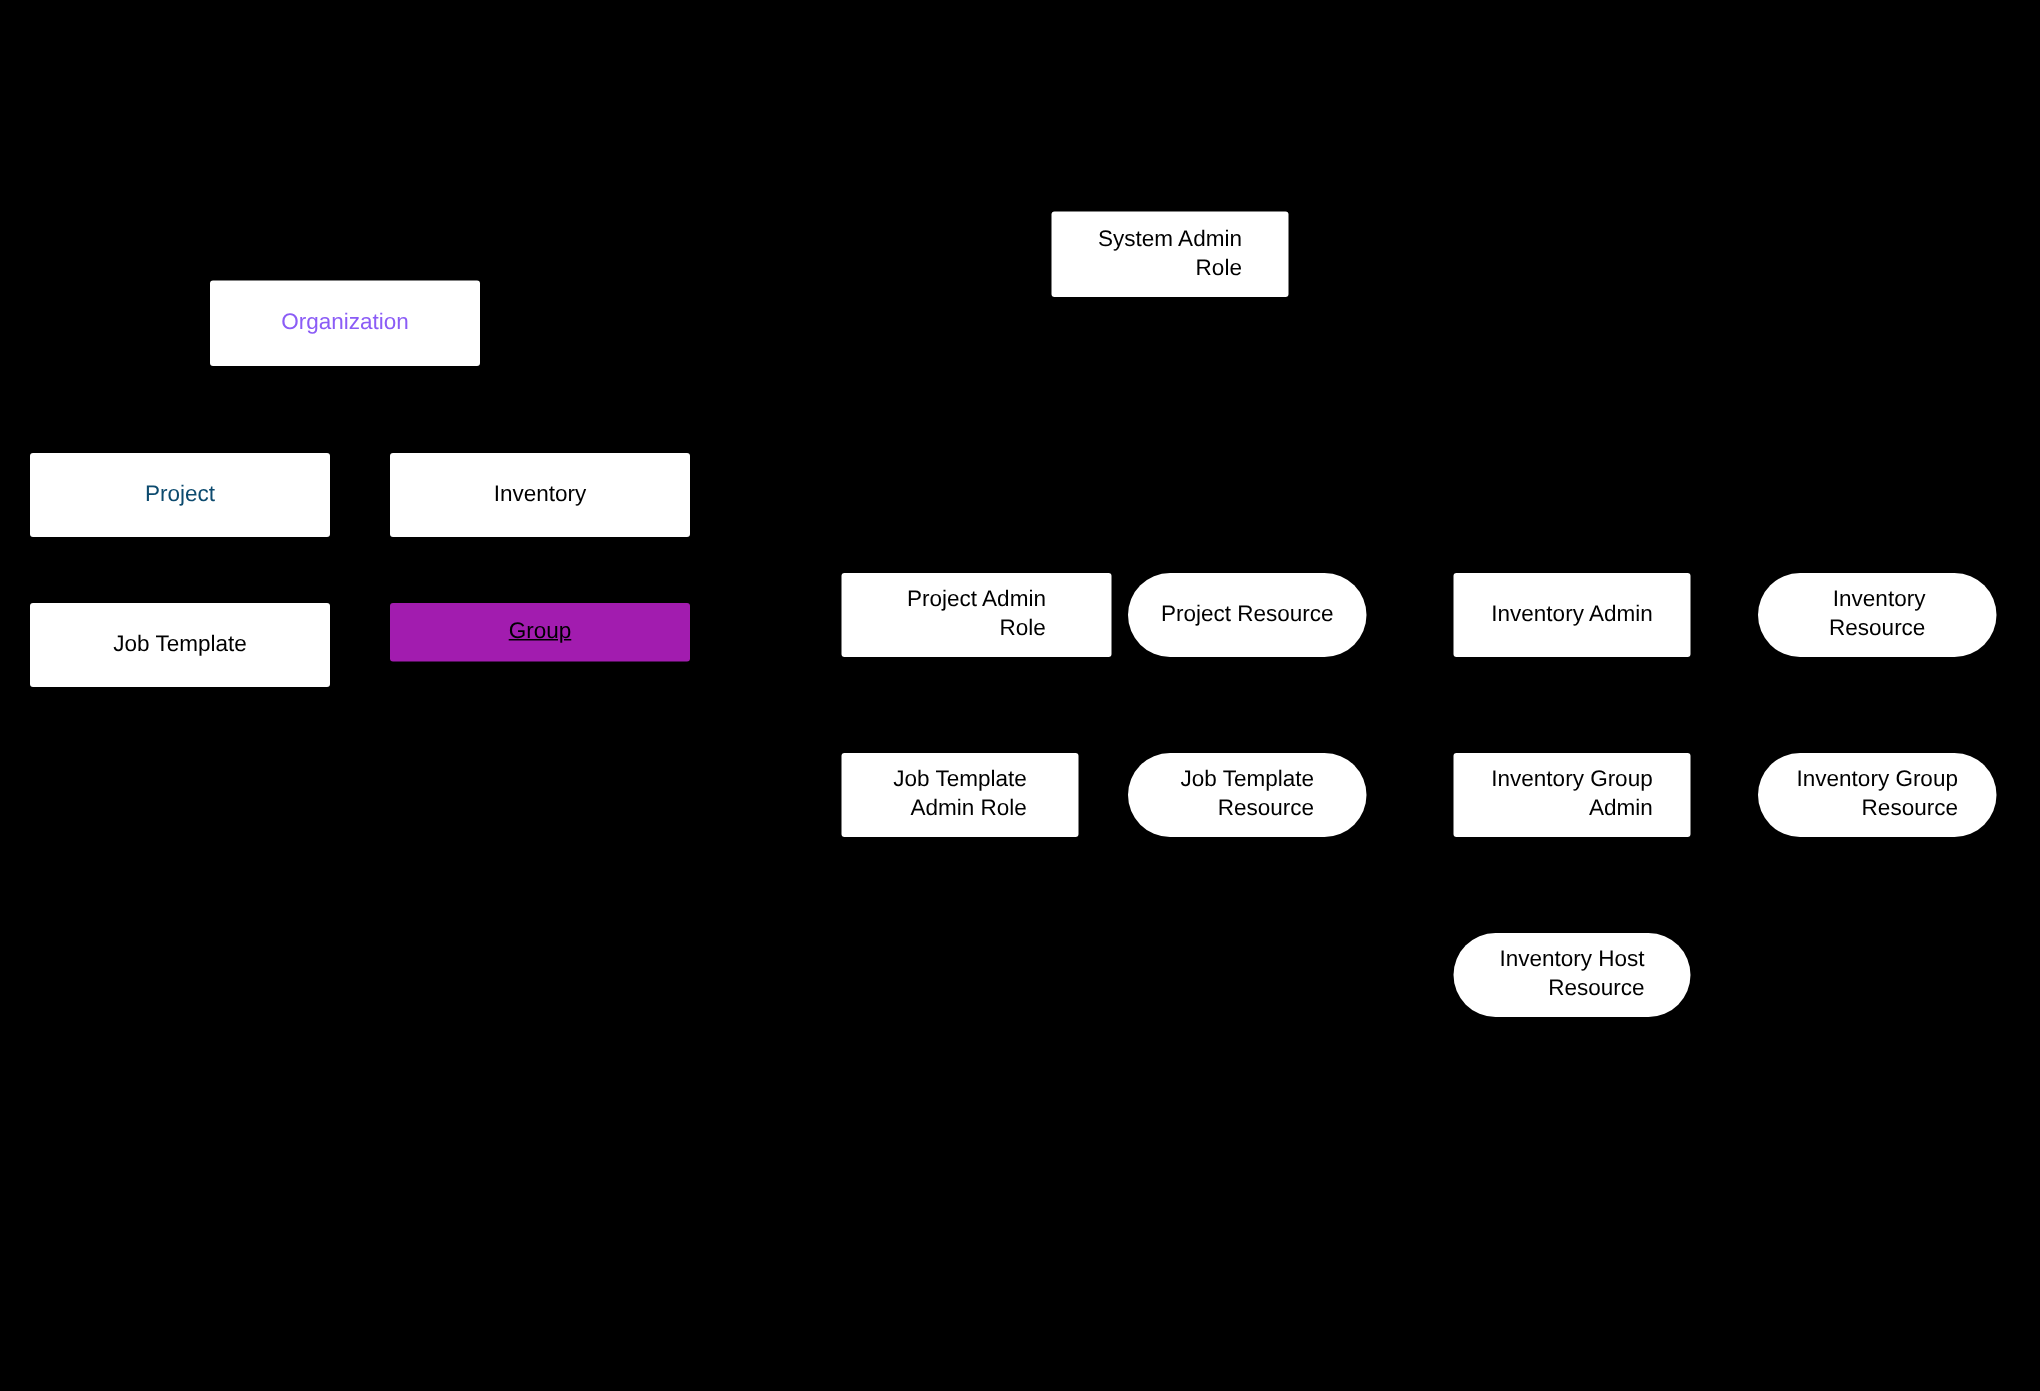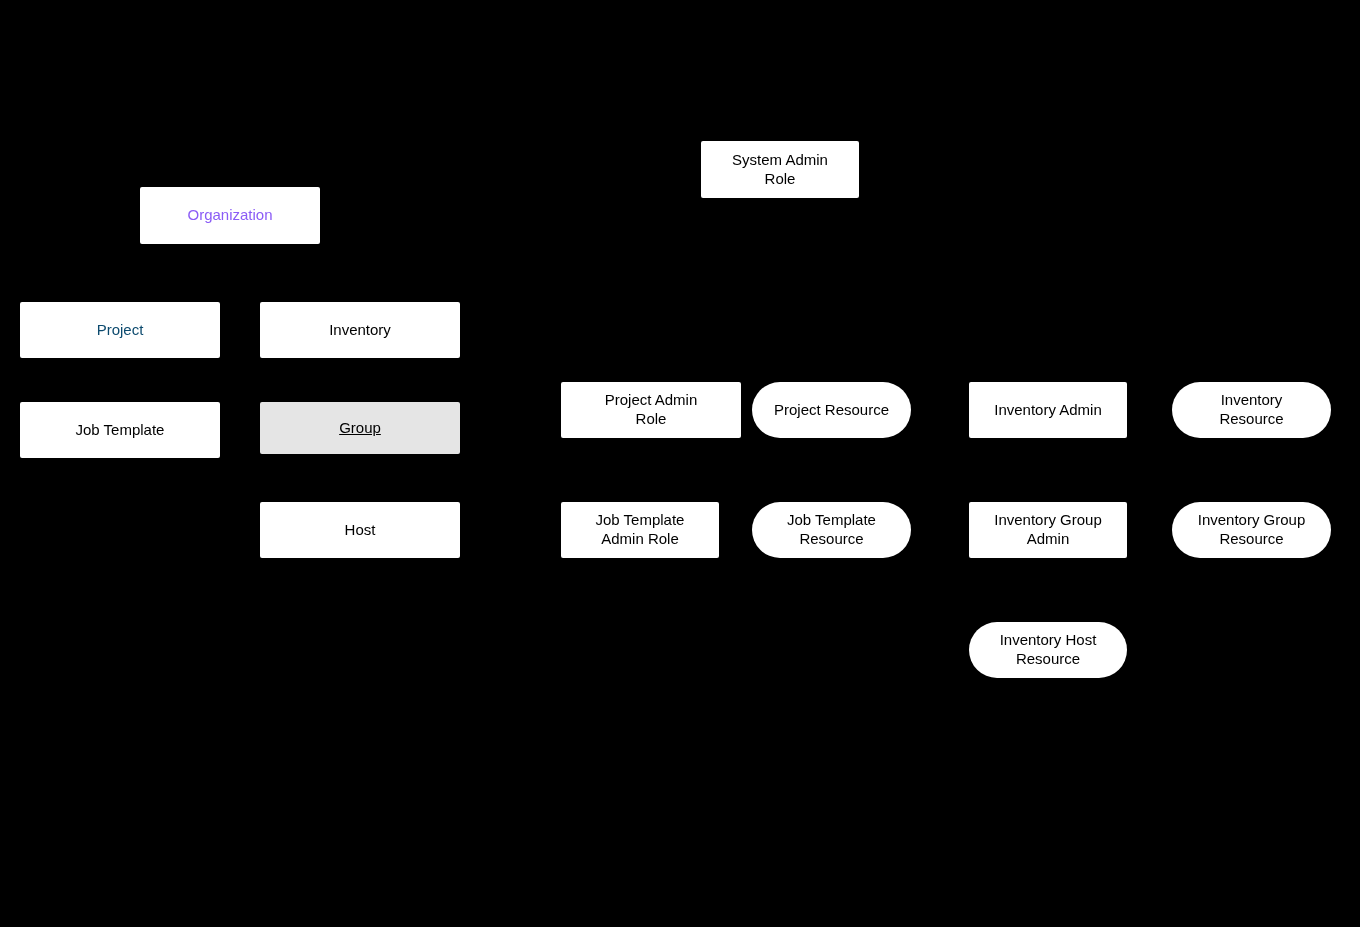--- a/index.html
+++ b/index.html
@@ -15,21 +15,21 @@
     overflow: hidden;
     font-family: "Liberation Sans", sans-serif;
   }
   .node {
     position: absolute;
     background: #ffffff;
     color: #000000;
     display: flex;
     align-items: center;
     justify-content: center;
-    text-align: center;
+    text-align: right;
     line-height: 1.25;
     box-sizing: border-box;
     padding: 2px 6px;
     font-size: 15px;
     white-space: pre-line;
   }
   .rect {
     border-radius: 2px;
   }
   .pill {
@@ -37,22 +37,21 @@
   }
 </style>
 </head>
 <body>
 
 <div id="canvas" style="background: rgb(0, 0, 0);">
     <div class="node rect" style="left: 140px; top: 187px; width: 180px; height: 57px; background: rgb(255, 255, 255); color: #8b5cf6;">Organization</div>
     <div class="node rect" style="left: 20px; top: 302px; width: 200px; height: 56px; background: rgb(255, 255, 255); color: #0c4a6e;">Project</div>
     <div class="node rect" style="left: 260px; top: 302px; width: 200px; height: 56px; background: rgb(255, 255, 255); color: rgb(0, 0, 0);">Inventory</div>
     <div class="node rect" style="left: 20px; top: 402px; width: 200px; height: 56px; background: rgb(255, 255, 255); color: rgb(0, 0, 0);">Job Template</div>
-    <div class="node rect" style="left: 260px; top: 402px; width: 200px; height: 52px; background: #e5e5e5; color: rgb(0, 0, 0); text-decoration: underline;">Group</div>
-    <div class="node rect" style="left: 260px; top: 502px; width: 200px; height: 56px; background: rgb(255, 255, 255); color: rgb(0, 0, 0);">Host</div>
+    <div class="node rect" style="left: 260px; top: 402px; width: 200px; height: 39px; background: #a21caf; color: rgb(0, 0, 0); text-decoration: underline;">Group</div>
     <div class="node rect" style="left: 701px; top: 141px; width: 158px; height: 57px; background: rgb(255, 255, 255); color: rgb(0, 0, 0);">System Admin
 Role</div>
     <div class="node rect" style="left: 561px; top: 382px; width: 180px; height: 56px; background: rgb(255, 255, 255); color: rgb(0, 0, 0);">Project Admin
 Role</div>
     <div class="node pill" style="left: 752px; top: 382px; width: 159px; height: 56px; background: rgb(255, 255, 255); color: rgb(0, 0, 0);">Project Resource</div>
     <div class="node rect" style="left: 969px; top: 382px; width: 158px; height: 56px; background: rgb(255, 255, 255); color: rgb(0, 0, 0);">Inventory Admin</div>
     <div class="node pill" style="left: 1172px; top: 382px; width: 159px; height: 56px; background: rgb(255, 255, 255); color: rgb(0, 0, 0);">Inventory
 Resource</div>
     <div class="node rect" style="left: 561px; top: 502px; width: 158px; height: 56px; background: rgb(255, 255, 255); color: rgb(0, 0, 0);">Job Template
 Admin Role</div>

